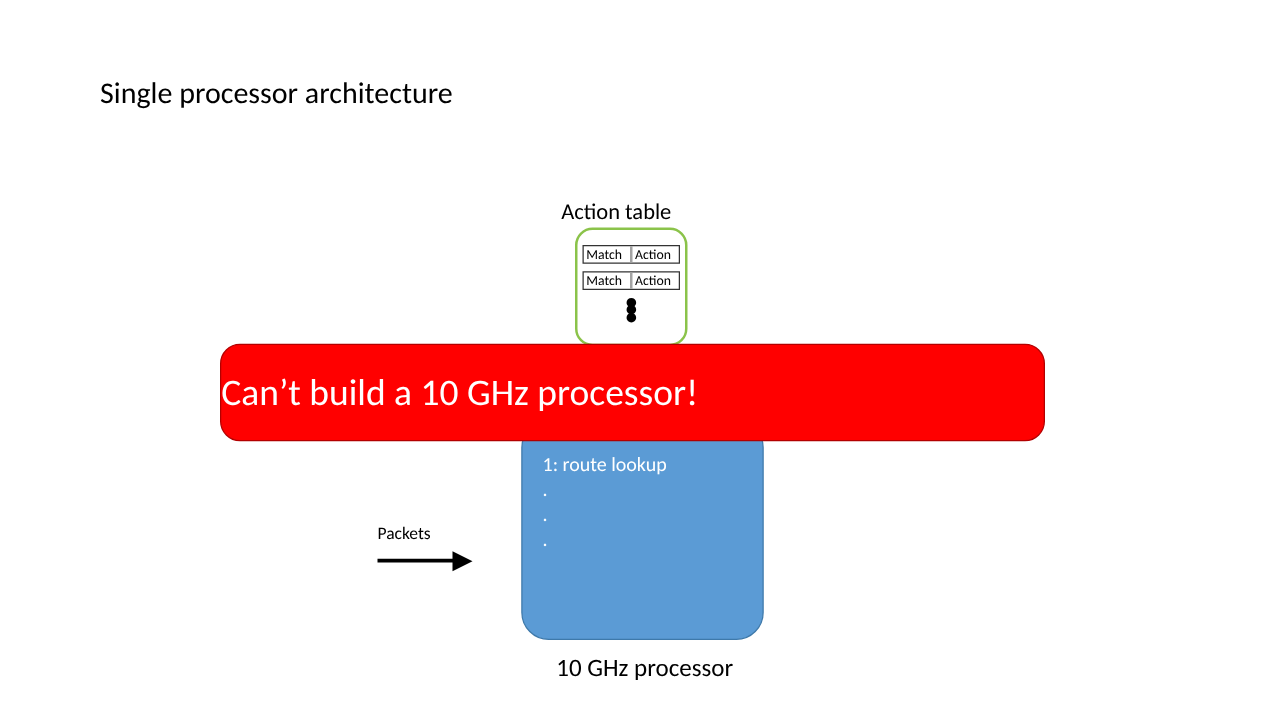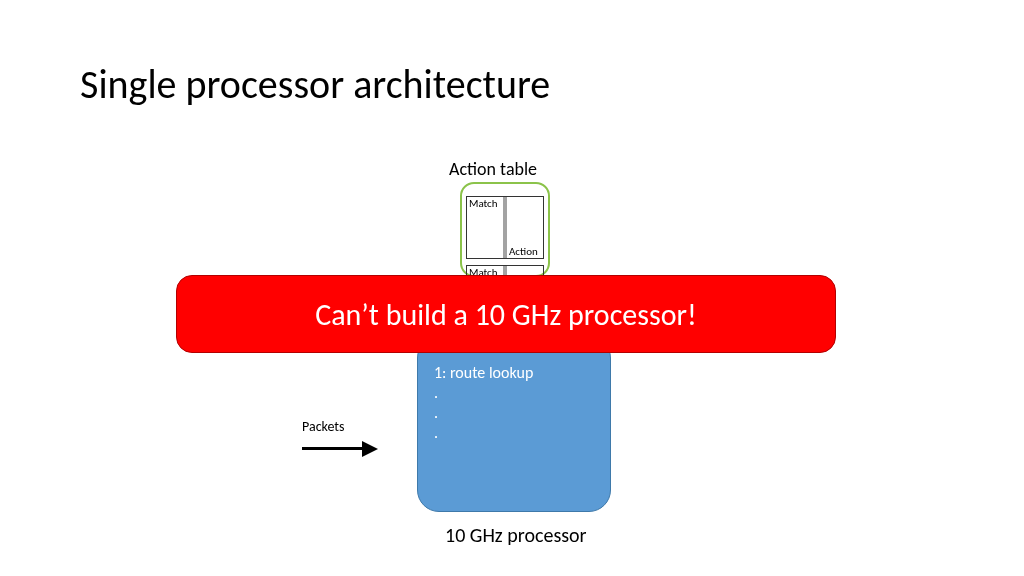--- a/index.html
+++ b/index.html
@@ -9,21 +9,21 @@
     background: #fff;
     font-family: Calibri, "Segoe UI", Arial, sans-serif;
     color: #000;
     overflow: hidden;
   }
   .slide { position: relative; width: 1024px; height: 576px; }
 
   .title {
     position: absolute;
     left: 80px; top: 60px;
-    font-size: 40px;
+    font-size: 24px;
     font-weight: 400;
   }
 
   .lookup-label {
     position: absolute;
     left: 449px; top: 158px;
     font-size: 18px;
   }
 
   .lookup-box {
@@ -37,22 +37,22 @@
   .ma-row {
     display: flex;
     margin: 6px auto 0 auto;
     width: 78px;
     border: 1px solid #333;
     font-size: 11px;
     line-height: 13px;
   }
   .ma-row:first-child { margin-top: 12px; }
   .ma-cell { padding: 0 2px; }
-  .ma-cell.m { border-right: 4px solid #a3a3a3; flex: 1; }
-  .ma-cell.a { flex: 1; margin-top: 48px; }
+  .ma-cell.m { border-right: 2px solid #a3a3a3; flex: 1; }
+  .ma-cell.a { flex: 1; }
   .vdots {
     text-align: center;
     font-size: 18px;
     font-weight: bold;
     letter-spacing: 0;
     line-height: 6px;
     margin-top: 6px;
   }
   .vdots span { display:block; }
 
@@ -105,21 +105,20 @@
     position: absolute;
     left: 176px; top: 275px;
     width: 660px; height: 78px;
     background: #ff0000;
     border: 1px solid #b30000;
     border-radius: 16px;
     color: #fff;
     font-size: 30px;
     display: flex;
     align-items: center;
-    justify-content: center;
   }
 </style>
 </head>
 <body>
 
 <div class="slide">
 
   <div class="title">Single processor architecture</div>
 
   <div class="lookup-label">Action table</div>

